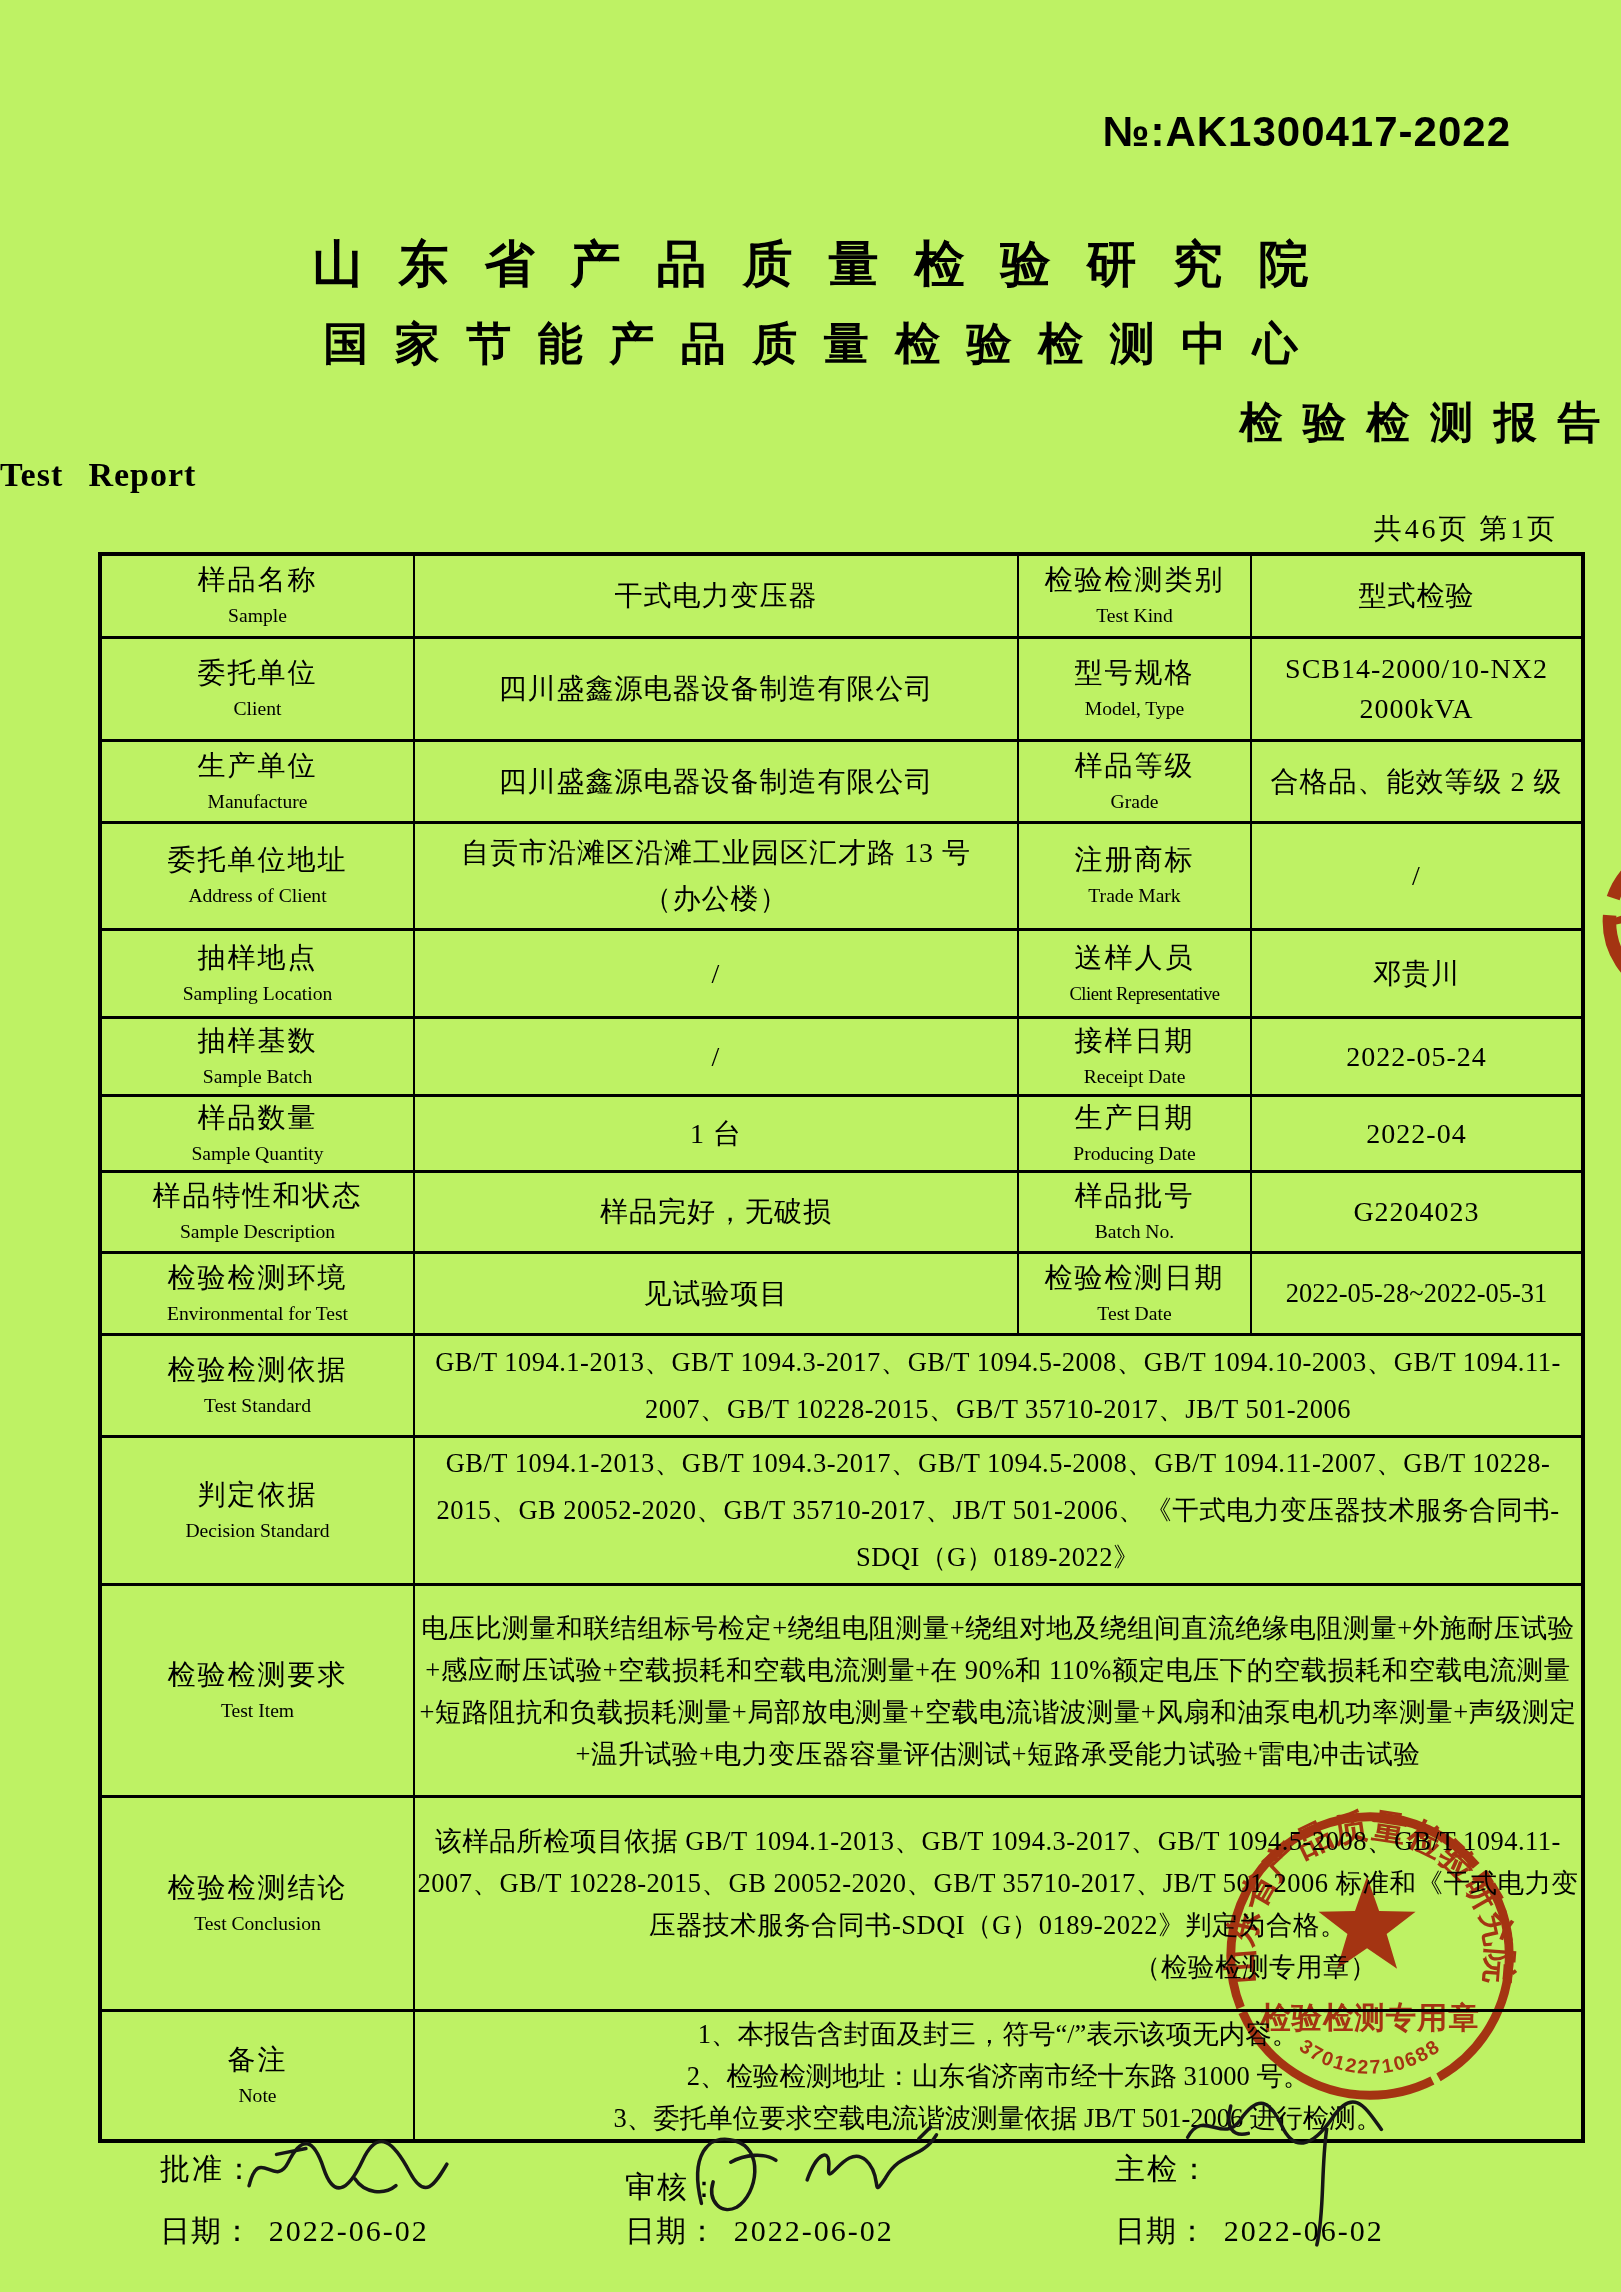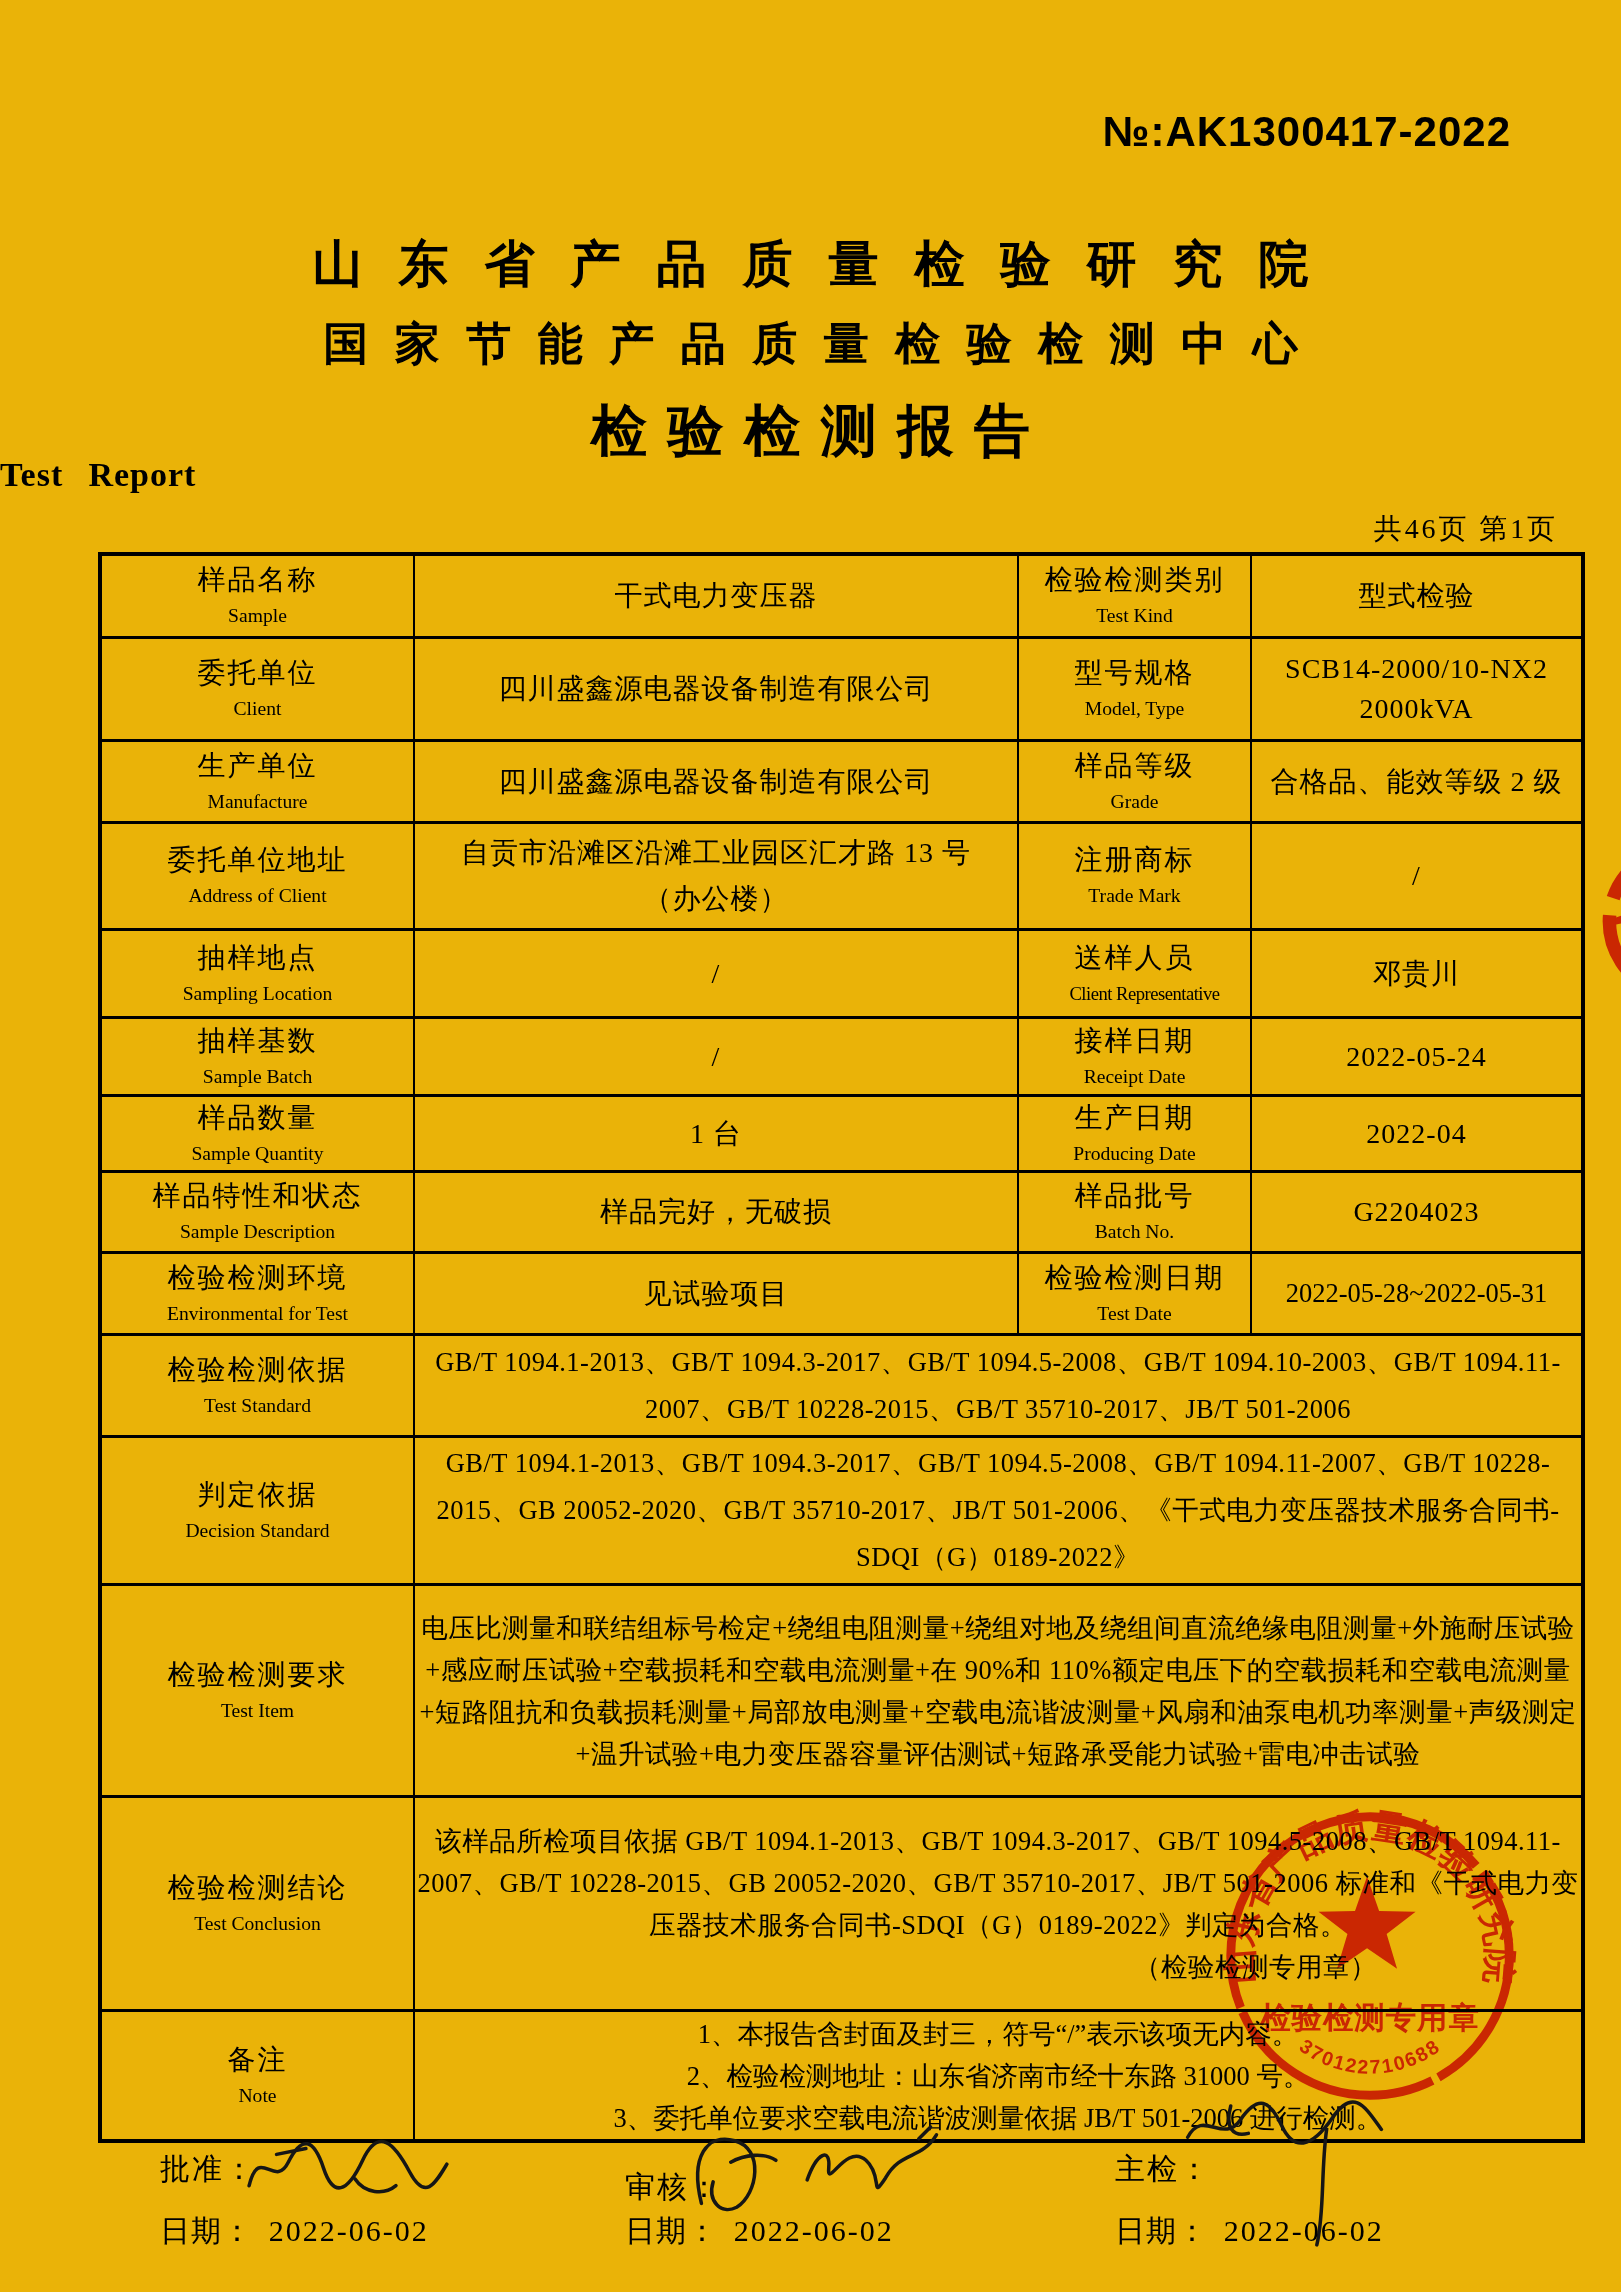--- a/index.html
+++ b/index.html
@@ -1,39 +1,39 @@
 <!DOCTYPE html>
 <html><head>
 <meta charset="utf-8">
 <style>
   html,body{margin:0;padding:0;background:#888;}
   .page{
     position:relative; width:1621px; height:2293px; margin:0 auto;
-    background:#eab308; overflow:hidden; color:#000;
+    background:#bef264; overflow:hidden; color:#000;
     font-family:"Liberation Serif","DejaVu Serif",serif;
   }
   
   .report-no{
     position:absolute; top:108px; right:110px;
     font-family:"Liberation Sans","DejaVu Sans",sans-serif;
     font-weight:bold; font-size:42px; letter-spacing:1px;
   }
   .org-cn{
     position:absolute; top:231px; left:0; width:100%; text-align:center;
     font-size:50px; font-weight:bold; letter-spacing:36px; text-indent:36px;
     white-space:nowrap;
   }
   .center-cn{
     position:absolute; top:314px; left:0; width:100%; text-align:center;
     font-size:45px; font-weight:bold; letter-spacing:26.5px; text-indent:26.5px;
     white-space:nowrap;
   }
   .title-cn{
-    position:absolute; top:394px; left:0; width:100%; text-align:center;
-    font-size:56px; font-weight:bold; letter-spacing:20.6px; text-indent:20.6px;
+    position:absolute; top:394px; left:0; width:100%; text-align:right;
+    font-size:43px; font-weight:bold; letter-spacing:20.6px; text-indent:20.6px;
     white-space:nowrap;
   }
   .title-en{
     position:absolute; top:456px; left:0; width:100%; text-align:left;
     font-size:34px; font-weight:bold; word-spacing:15.7px; letter-spacing:1px;
   }
   .page-info{
     position:absolute; top:510px; right:63px;
     font-size:28px; letter-spacing:2.9px;
   }

